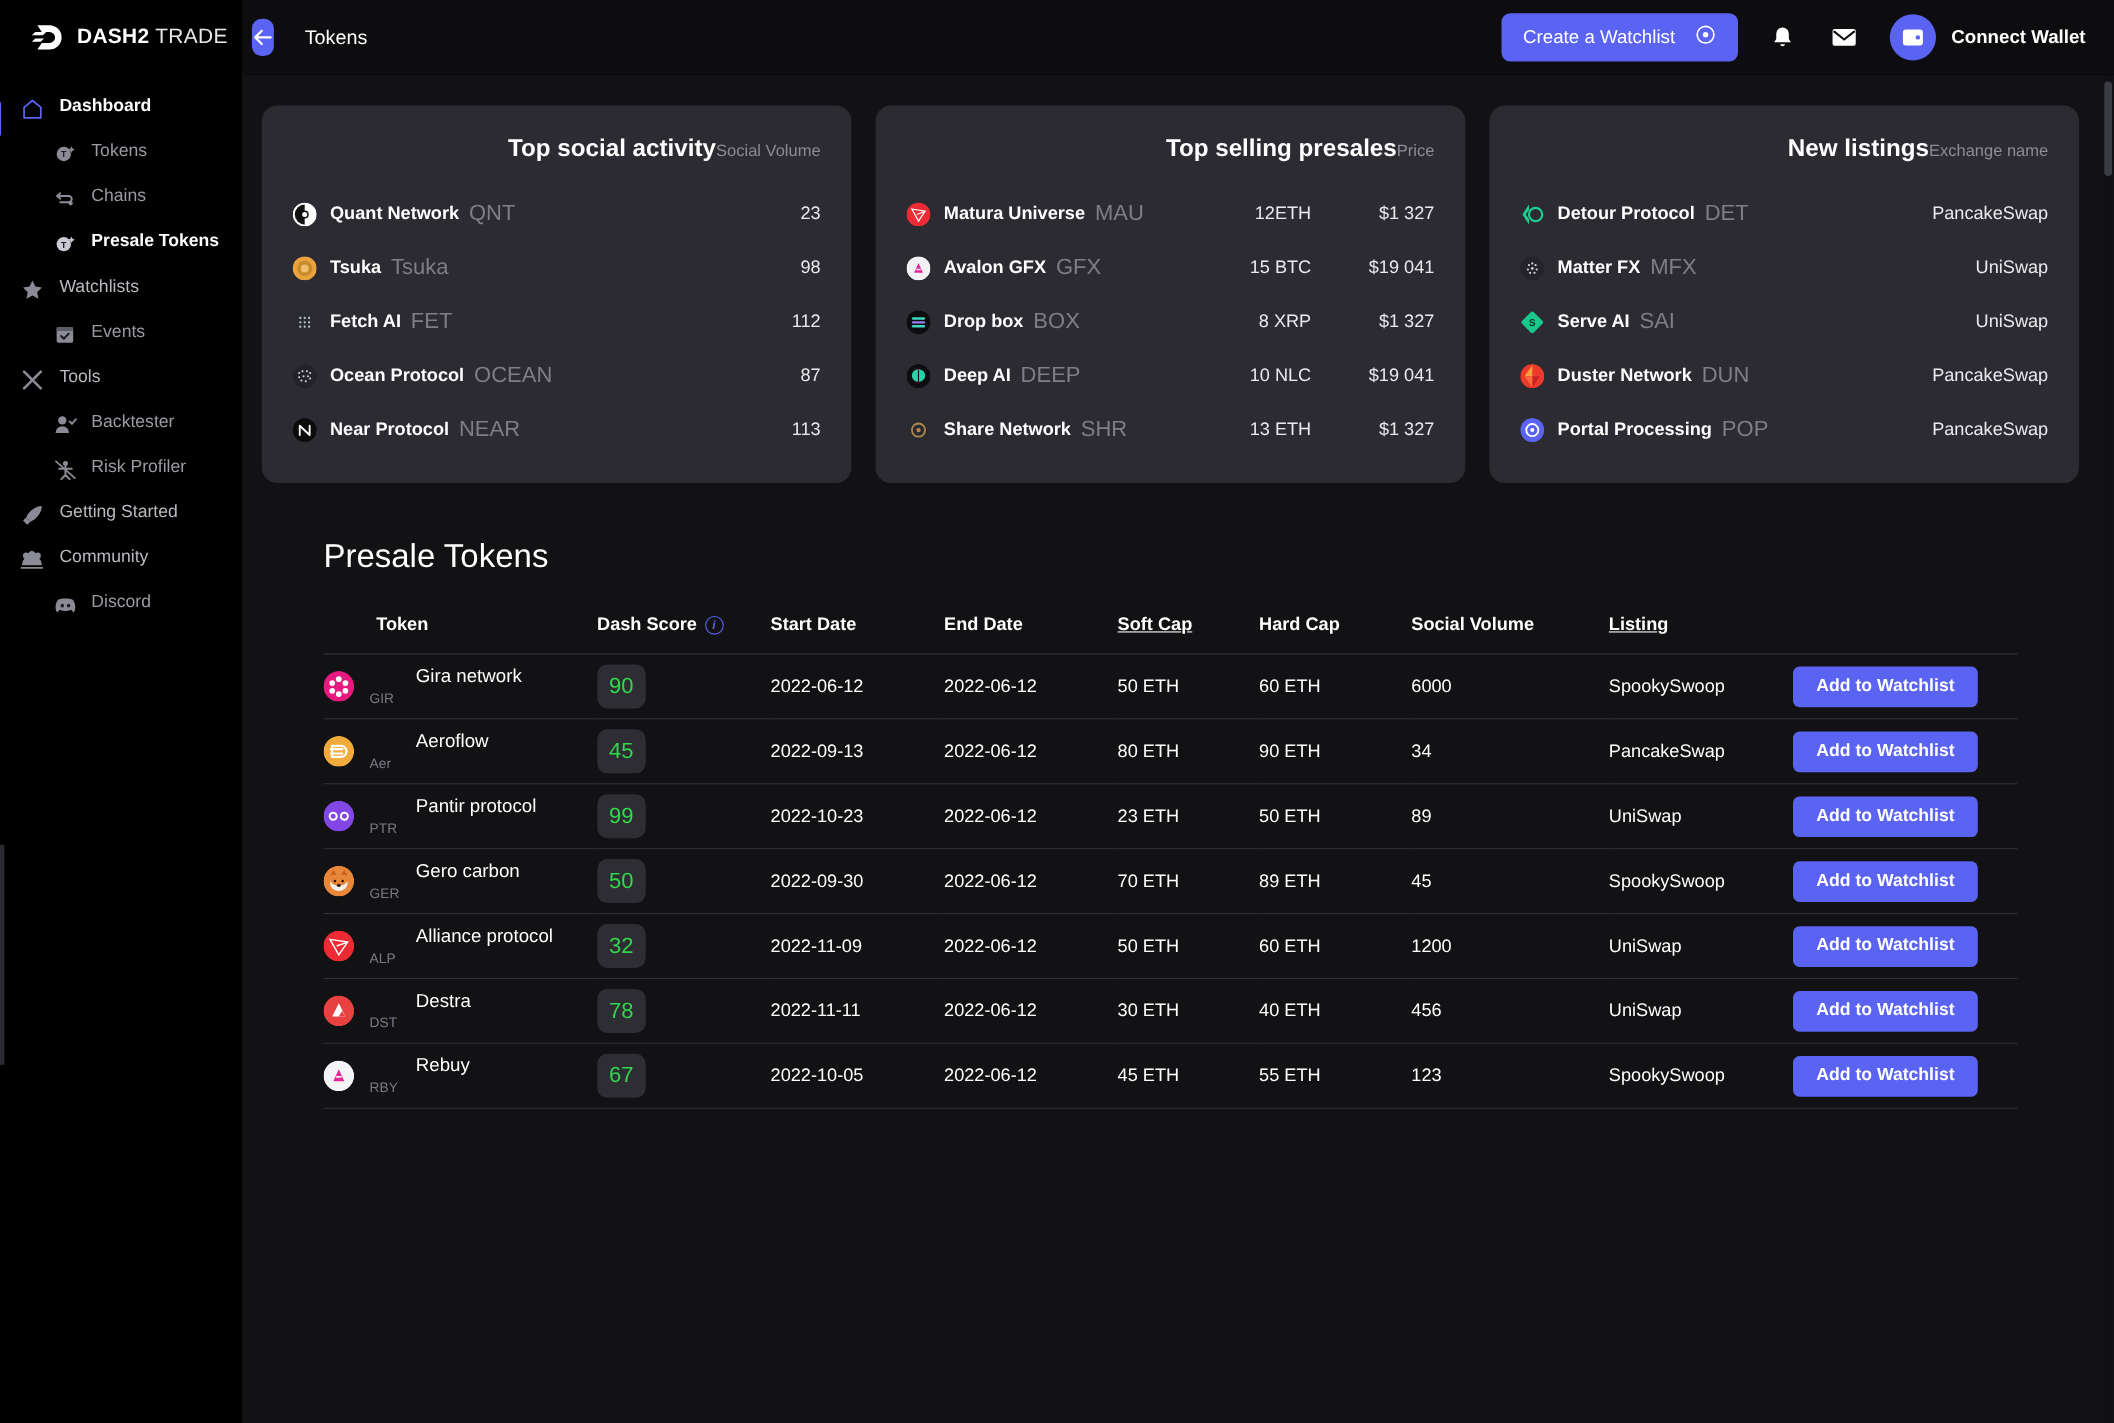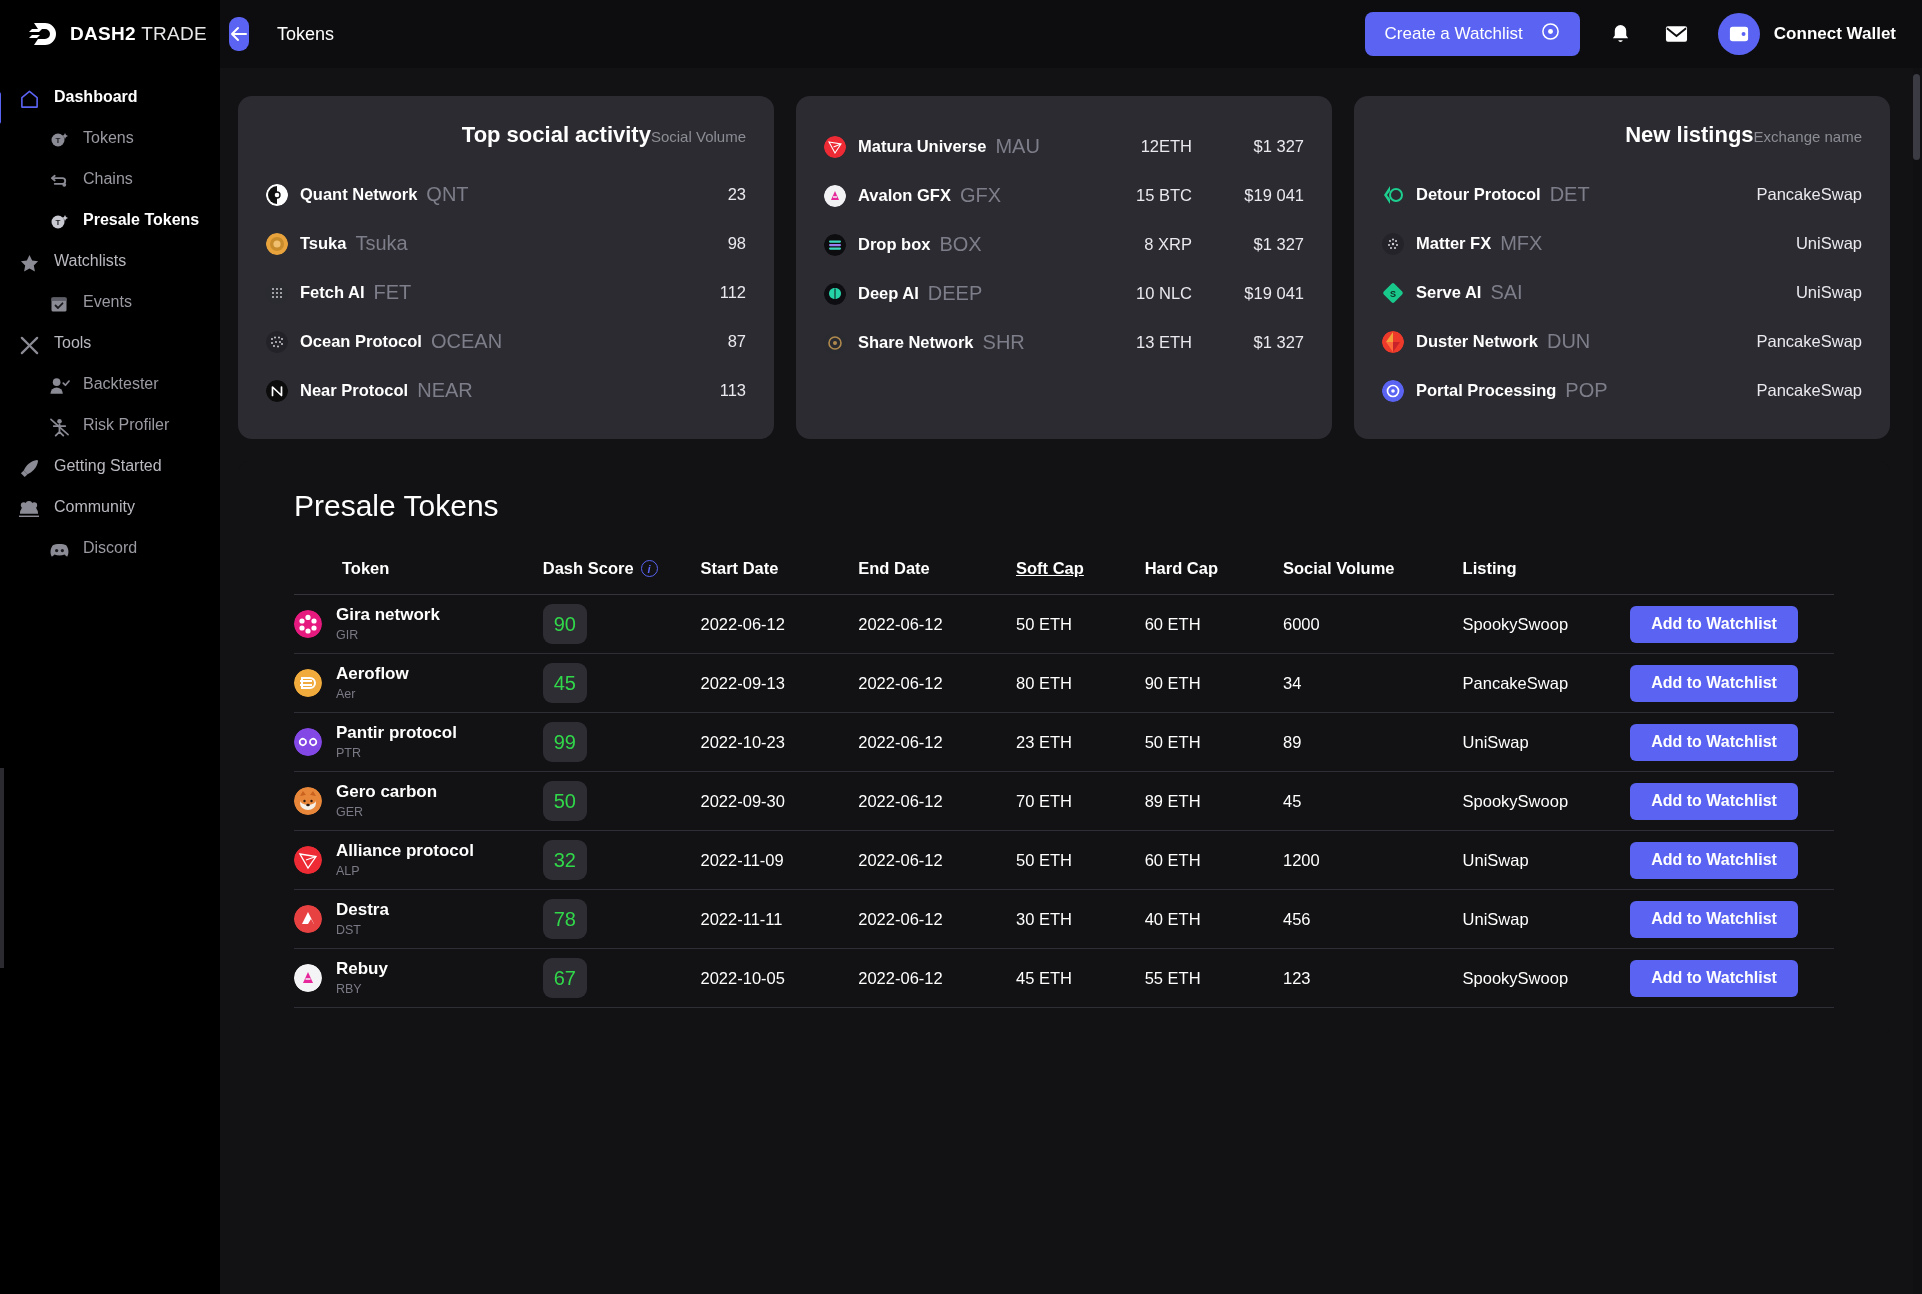--- a/index.html
+++ b/index.html
@@ -144,35 +144,35 @@
     border-bottom: 1px solid #34343c;
     white-space: nowrap;
   }
   thead th.c-token { width: 205px; padding-left: 48px; }
   thead th.c-score { width: 130px; }
   thead th.c-start { width: 130px; }
   thead th.c-end { width: 130px; }
   thead th.c-soft { width: 106px; text-decoration: underline; }
   thead th.c-hard { width: 114px; }
   thead th.c-social { width: 148px; }
-  thead th.c-listing { width: 138px; }
+  thead th.c-listing { width: 138px; text-decoration: underline; }
   thead th.c-action { width: 160px; }
   .score-hdr { display: inline-flex; align-items: center; gap: 7px; }
   .info-i {
     width: 17px; height: 17px; border-radius: 50%;
     border: 1.4px solid #5a63f2; color: #5a63f2;
     font-size: 11px; font-style: italic; font-weight: 700;
     display: inline-flex; align-items: center; justify-content: center;
     cursor: pointer;
   }
   tbody tr { border-bottom: 1px solid #2e2e36; height: 59px; }
   tbody td { color: #ffffff; font-size: 16.5px; vertical-align: middle; }
   .tok-cell { display: flex; align-items: center; gap: 14px; }
   .tok-ico { width: 28px; height: 28px; border-radius: 50%; flex: 0 0 28px; overflow: hidden; }
-  .tok-name { color: #ffffff; font-size: 17px; font-weight: 700; line-height: 1.15; }
+  .tok-name { color: #ffffff; font-size: 17px; font-weight: 400; line-height: 1.15; margin-left: 42px; }
   .tok-sym { color: #7a7a86; font-size: 12.5px; line-height: 1.3; margin-top: 2px; }
   .score-chip {
     width: 44px; height: 40px; border-radius: 9px;
     background: #2d2d33; color: #31d84a;
     font-size: 20px; font-weight: 500;
     display: flex; align-items: center; justify-content: center;
   }
   .add-btn {
     width: 168px; height: 37px; border-radius: 6px;
     background: #5a63f2; color: #ffffff;
@@ -461,20 +461,24 @@
           </span>
           <span class="tk-name">Near Protocol</span>
           <span class="tk-sym">NEAR</span>
           <span class="row-right">
               <span class="row-val w1">113</span>
             </span>
         </div>
       </div>
 
       <div class="card">
+        <div class="card-head">
+          <div class="card-title">Top selling presales</div>
+          <div class="card-sub">Price</div>
+        </div>
         <div class="card-row">
           <span class="tk-ico">
             <svg width="22" height="22" viewBox="0 0 22 22">
                 <circle cx="11" cy="11" r="11" fill="#ee2b35"></circle>
                 <path d="M5 6 L17 8 L11 17 Z M5 6 L11 17 M17 8 L9.5 11" stroke="#ffffff" stroke-width="1.1" fill="none"></path>
               </svg>
           </span>
           <span class="tk-name">Matura Universe</span>
           <span class="tk-sym">MAU</span>
           <span class="row-right">

